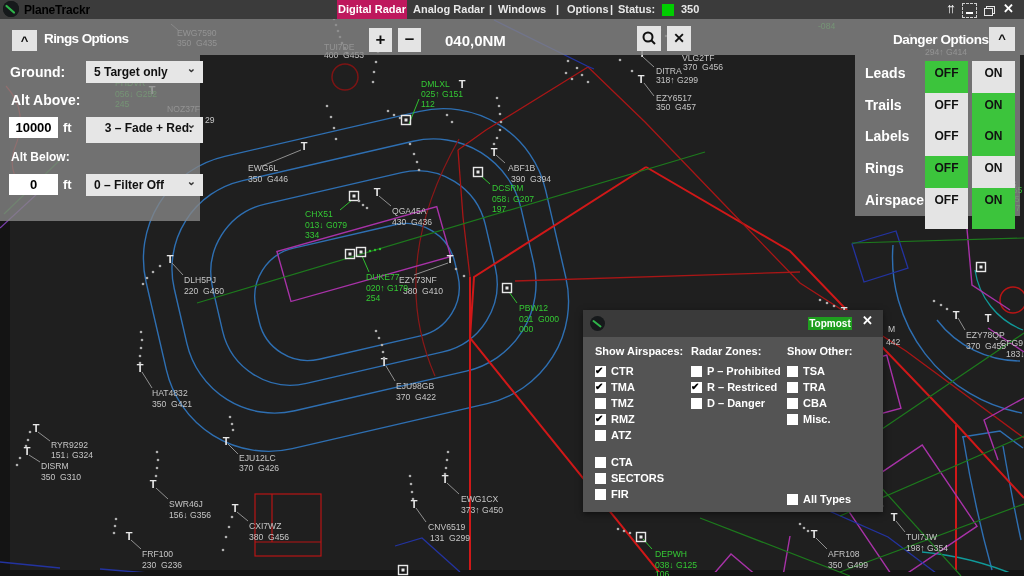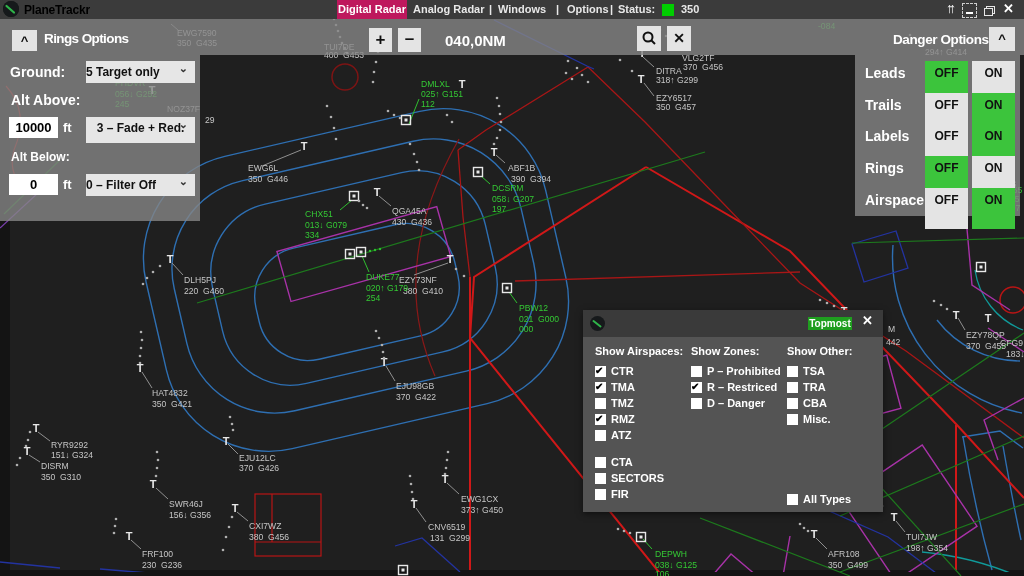--- a/index.html
+++ b/index.html
@@ -12,21 +12,21 @@
   #appname{left:24px;top:3px;font-size:12px;font-weight:bold;letter-spacing:-0.2px;}
   .menu{top:3px;font-size:11px;font-weight:bold;color:#e8e8e8;white-space:nowrap;}
   
   .pane{background:rgba(134,134,134,0.80);}
   #strip{left:200px;top:19px;width:655px;height:36px;}
   #strip2{left:1020px;top:19px;width:4px;height:36px;}
   #fpanel{left:0;top:19px;width:200px;height:202px;}
   #dpanel{left:855px;top:19px;width:165px;height:197px;}
   .btn{background:#e4e4e4;color:#111;font-weight:bold;text-align:center;}
   .lbl{color:#fff;font-weight:bold;}
-  .drop{background:#e6e6e6;color:#111;font-weight:bold;font-size:12px;line-height:22px;padding-left:0;}
+  .drop{background:#e6e6e6;color:#111;font-weight:bold;font-size:12px;line-height:22px;padding-left:8px;}
   .drop .chev{position:absolute;right:7px;top:-4px;font-weight:bold;font-size:11px;color:#333;}
   .inp{background:#fff;color:#000;font-weight:bold;text-align:center;}
   .onoff{width:43px;height:41px;font-size:12px;line-height:24px;}
   .gr{background:#3cc43c !important;}
   
   #dlg{left:583px;top:310px;width:300px;height:202px;background:#545454;box-shadow:0 2px 6px rgba(0,0,0,0.5);}
   #dlgtitle{left:0;top:0;width:300px;height:27px;background:#3a3a3a;}
   .chk{position:absolute;width:11px;height:11px;background:#fff;}
   .dtxt{color:#fff;font-size:11px;font-weight:bold;}
   .tick{position:absolute;left:0px;top:-1px;color:#000;font-size:10px;font-weight:bold;}
@@ -452,21 +452,21 @@
 
   <div class="abs" id="dlg">
     <div class="abs" id="dlgtitle"></div>
     <svg class="abs" style="left:7px;top:6px;" width="15" height="15">
         <circle cx="7.5" cy="7.5" r="7.5" fill="#16191b"></circle>
         <path d="M3.5,5 L10.5,10.5" stroke="#2fb54a" stroke-width="2" stroke-linecap="round"></path>
       </svg>
     <div class="abs" style="left:225px;top:7px;width:44px;height:13px;background:#1f9e1f;color:#fff;font-size:10px;font-weight:bold;text-align:center;line-height:13px;">Topmost</div>
     <div class="abs" style="left:279px;top:3px;color:#fff;font-size:13px;font-weight:bold;">✕</div>
     <div class="abs dtxt" style="left:12px;top:35px;">Show Airspaces:</div>
-    <div class="abs dtxt" style="left:108px;top:35px;">Show Zones:</div>
+    <div class="abs dtxt" style="left:108px;top:35px;">Radar Zones:</div>
     <div class="abs dtxt" style="left:204px;top:35px;">Show Other:</div>
     <div class="abs chk" style="left:12px;top:56px;">
         <span class="tick">✔</span>
       </div>
       <div class="abs dtxt" style="left:28px;top:55px;">CTR</div>
     <div class="abs chk" style="left:12px;top:72px;">
         <span class="tick">✔</span>
       </div>
       <div class="abs dtxt" style="left:28px;top:71px;">TMA</div>
     <div class="abs chk" style="left:12px;top:88px;"></div>

